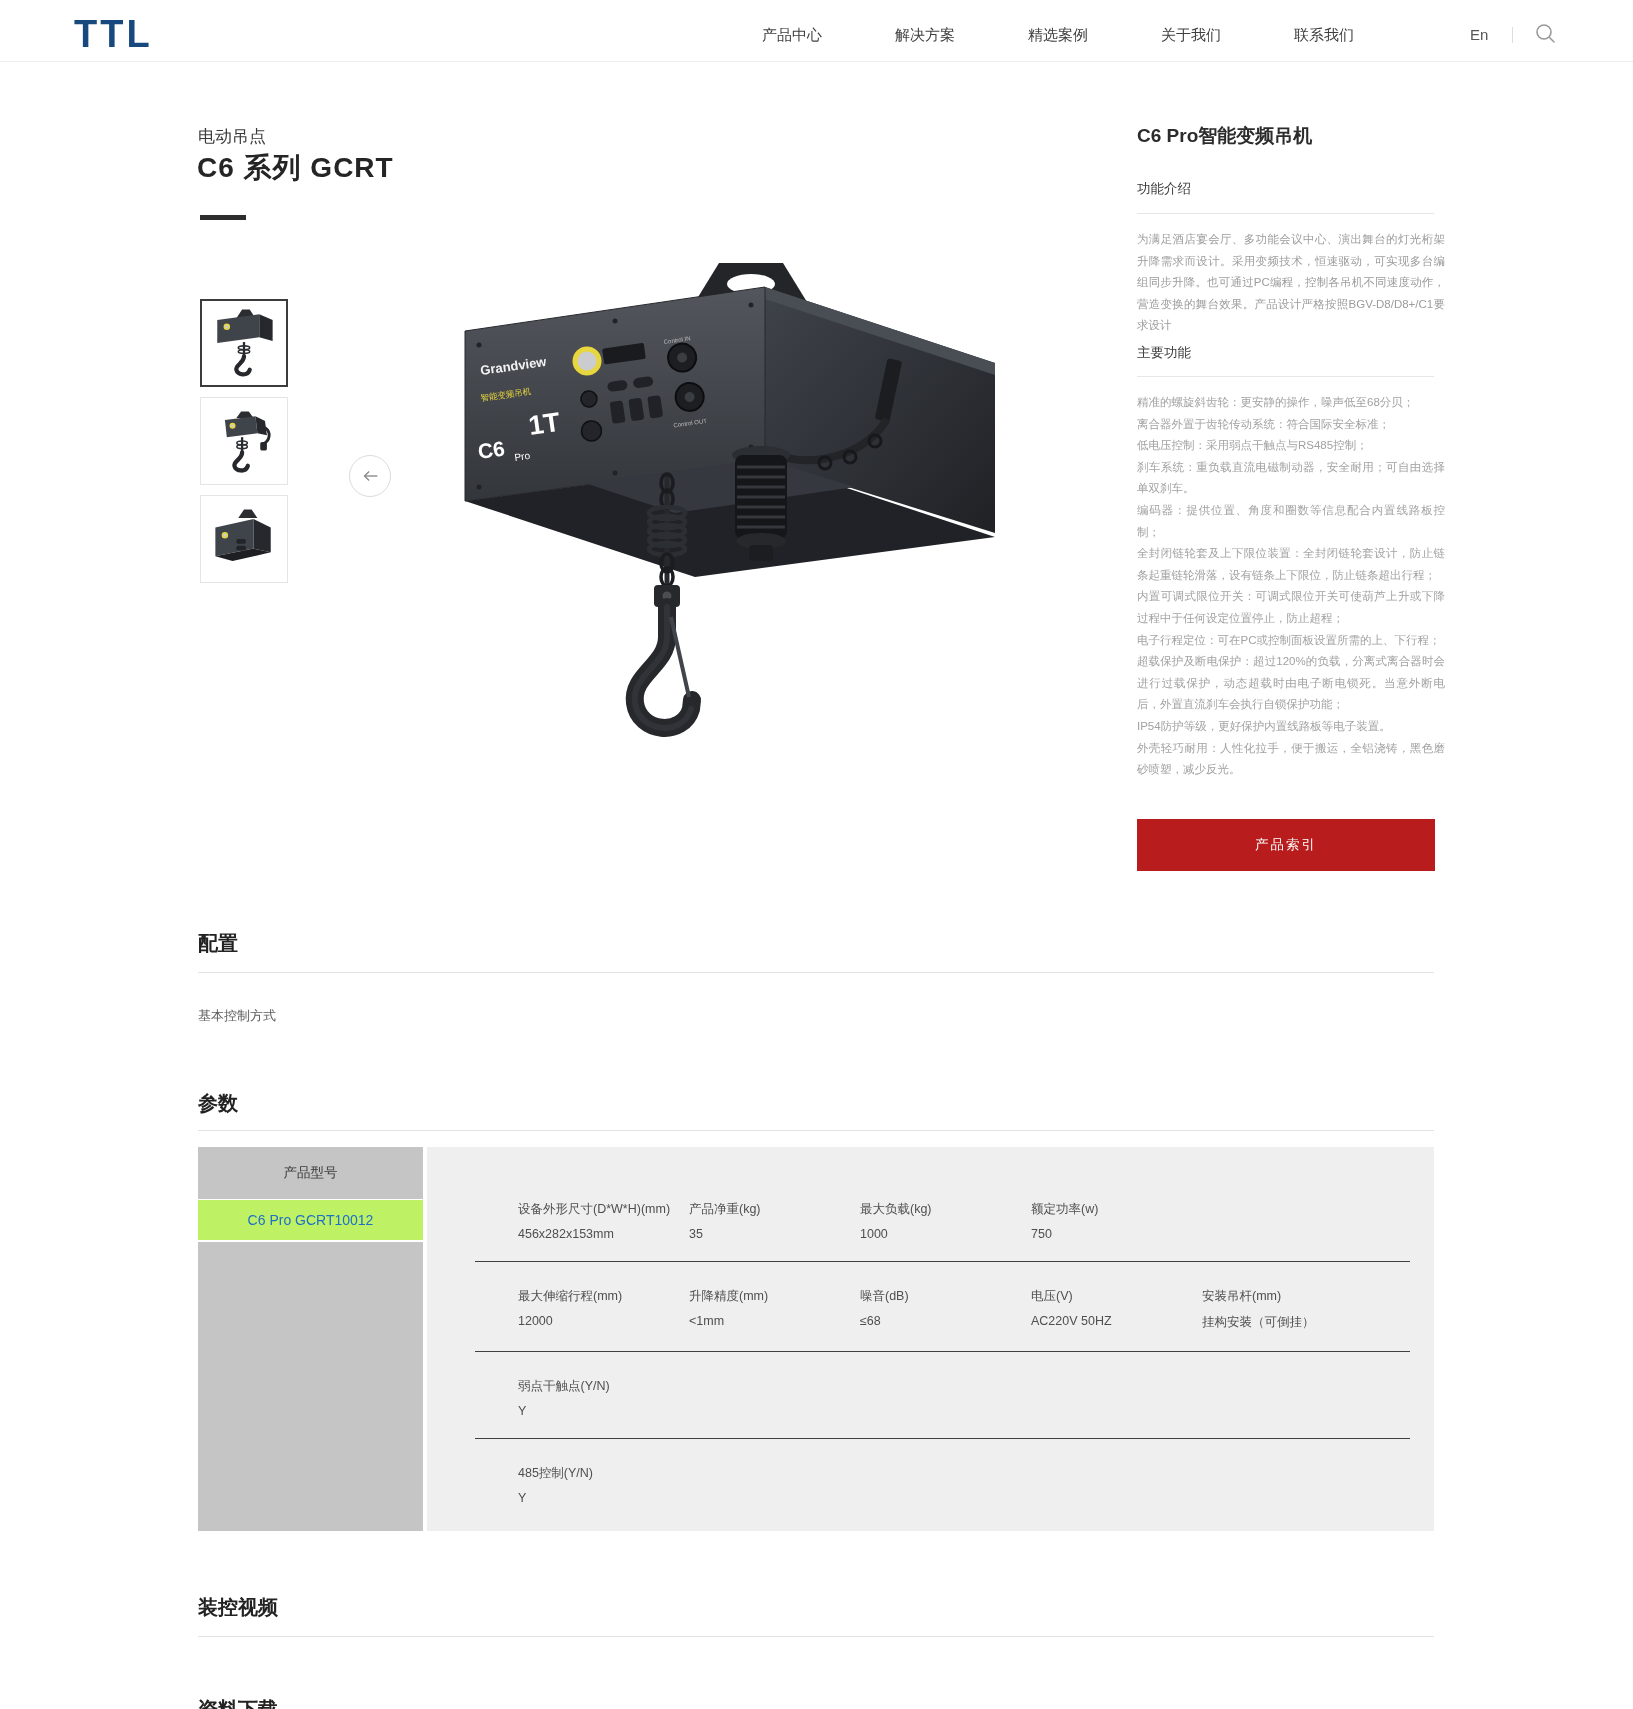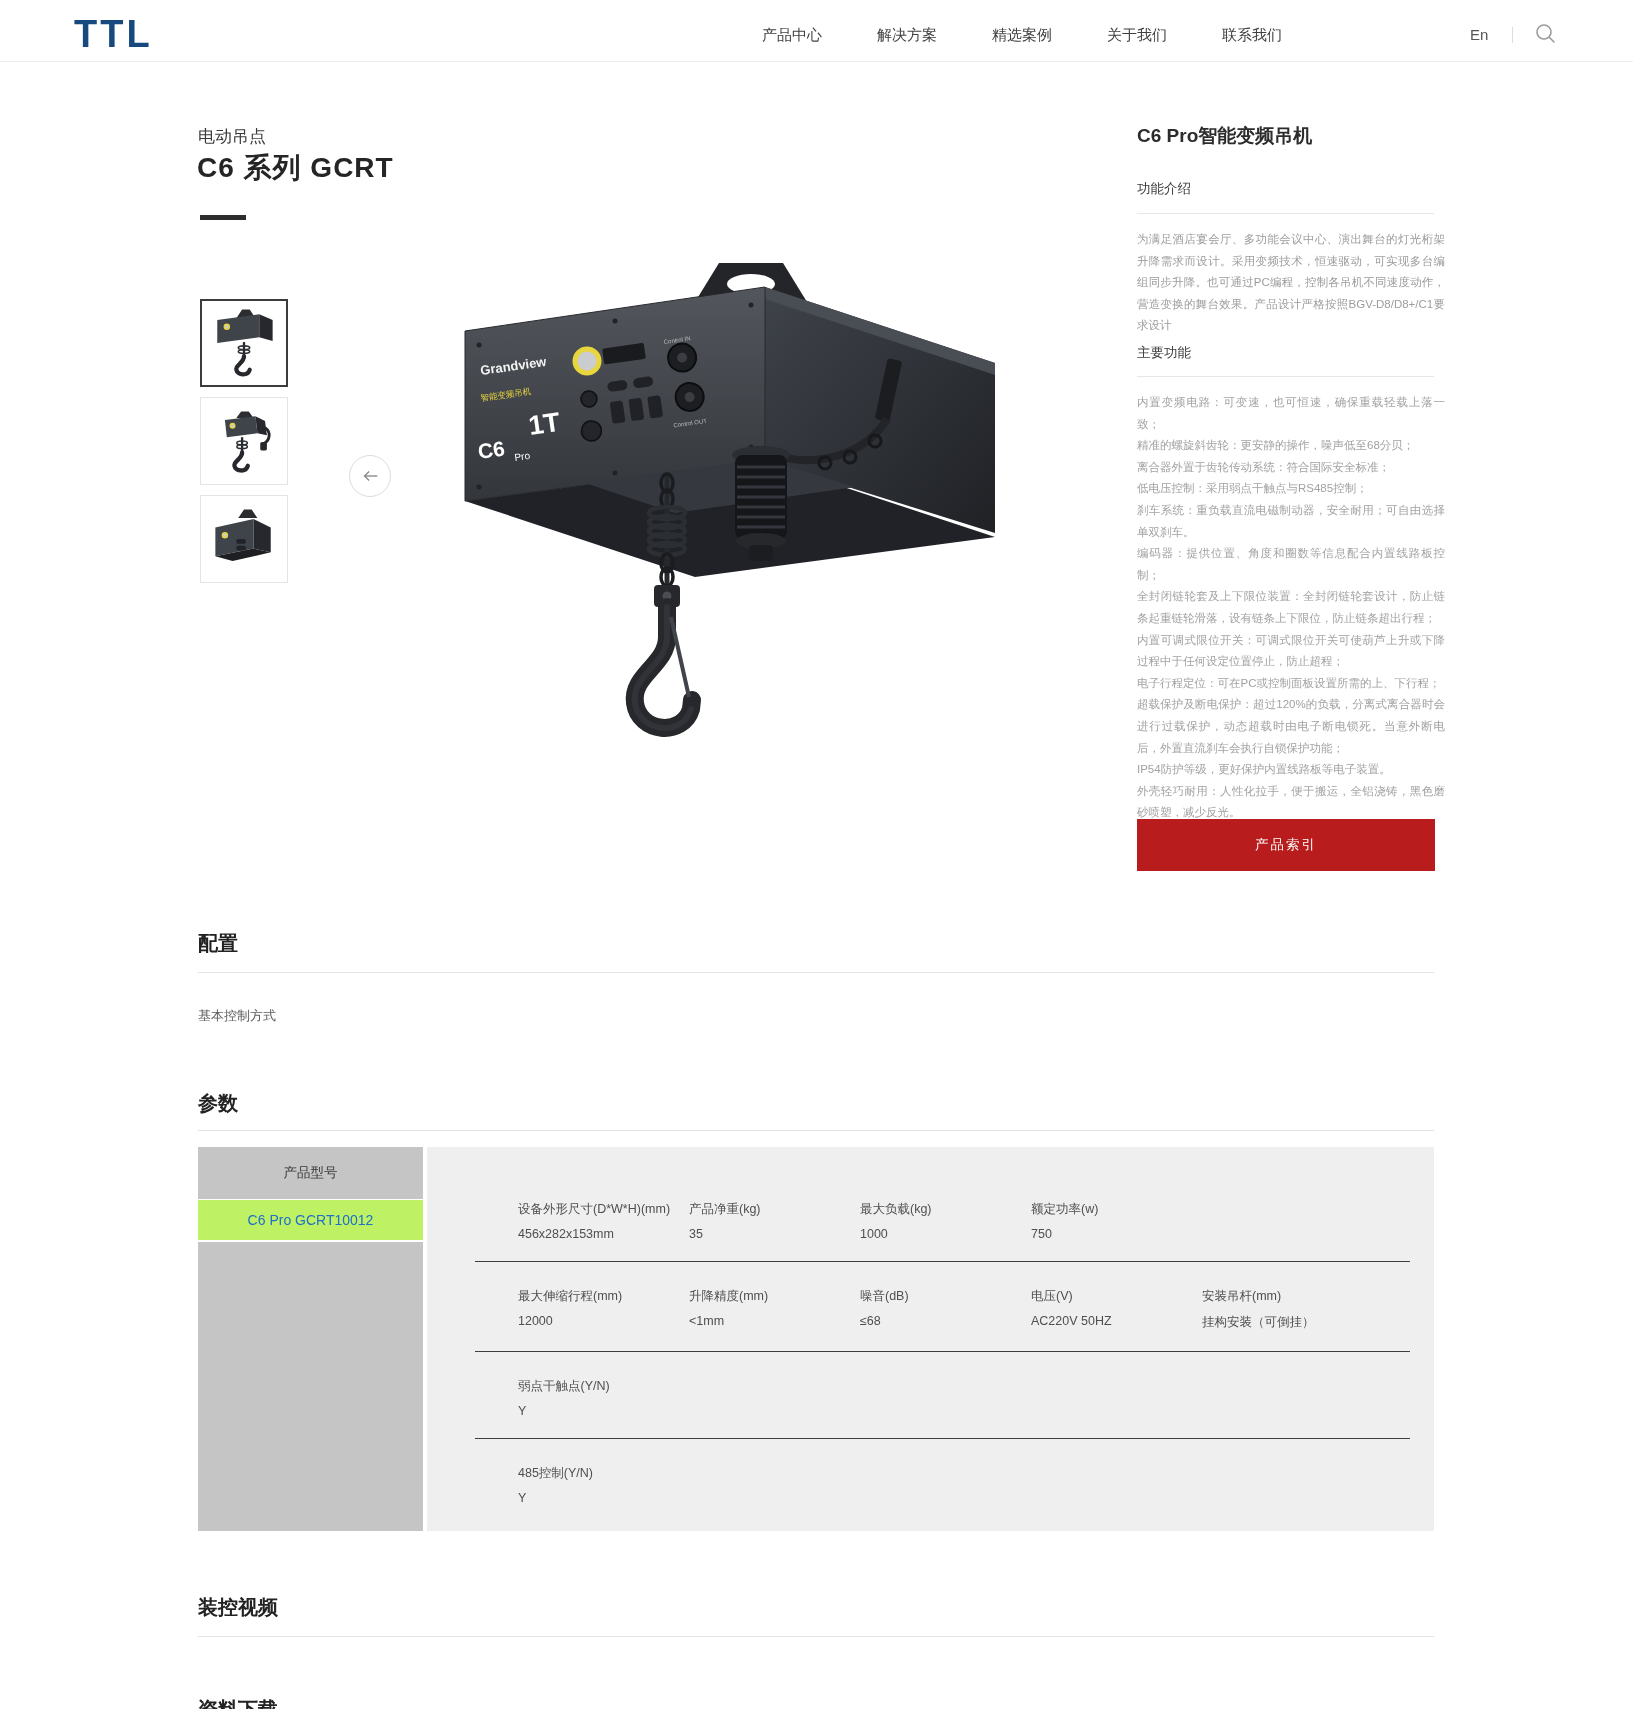--- a/index.html
+++ b/index.html
@@ -3,21 +3,21 @@
 <meta charset="utf-8">
 <style>
   *{margin:0;padding:0;box-sizing:border-box}
   html,body{background:#fff}
   .page{position:relative;width:1633px;height:1709px;margin:8px auto;background:#fff;overflow:hidden;
         font-family:"Liberation Sans","DejaVu Sans",sans-serif;color:#333}
 
   
   .hdr{position:absolute;left:0;top:0;width:1633px;height:54px;background:#fff;border-bottom:1px solid #ededed;z-index:5}
   .logo{position:absolute;left:74px;top:4px;font-size:38px;font-weight:bold;color:#17497f;letter-spacing:3px;line-height:44px}
-  .nav{position:absolute;left:762px;top:0;height:54px;display:flex;align-items:center;gap:55px}
+  .nav{position:absolute;left:762px;top:0;height:54px;display:flex;align-items:center;gap:73px}
   .nav-item{font-size:15px;color:#3f3f3f;cursor:pointer;white-space:nowrap}
   .lang{position:absolute;left:1470px;top:18px;font-size:15px;color:#555;cursor:pointer}
   .hdr-sep{position:absolute;left:1512px;top:19px;width:1px;height:16px;background:#ddd}
   .search-btn{position:absolute;left:1533px;top:14px;width:26px;height:26px;background:none;border:none;cursor:pointer}
 
   
   .cat{position:absolute;left:198px;top:117px;font-size:17px;color:#3a3a3a}
   .ttl{position:absolute;left:197px;top:141px;font-size:28px;font-weight:bold;color:#252525;letter-spacing:1px}
   .ttl-bar{position:absolute;left:200px;top:207px;width:46px;height:5px;background:#2d2d2d}
   .thumbs{position:absolute;left:200px;top:291px;width:90px;display:flex;flex-direction:column;gap:10px}
@@ -238,21 +238,20 @@
     </div>
 
     <aside>
       <h2 class="sb-title">C6 Pro智能变频吊机</h2>
       <div class="sb-h" style="top:172px">功能介绍</div>
       <div class="sb-div" style="top:205px"></div>
       <p class="sb-text sb-intro">为满足酒店宴会厅、多功能会议中心、演出舞台的灯光桁架升降需求而设计。采用变频技术，恒速驱动，可实现多台编组同步升降。也可通过PC编程，控制各吊机不同速度动作，营造变换的舞台效果。产品设计严格按照BGV-D8/D8+/C1要求设计</p>
       <div class="sb-h" style="top:336px">主要功能</div>
       <div class="sb-div" style="top:368px"></div>
       <div class="sb-text sb-feats">
-        <div>内置变频电路：可变速，也可恒速，确保重载轻载上落一致；</div>
         <div>精准的螺旋斜齿轮：更安静的操作，噪声低至68分贝；</div>
         <div>离合器外置于齿轮传动系统：符合国际安全标准；</div>
         <div>低电压控制：采用弱点干触点与RS485控制；</div>
         <div>刹车系统：重负载直流电磁制动器，安全耐用；可自由选择单双刹车。</div>
         <div>编码器：提供位置、角度和圈数等信息配合内置线路板控制；</div>
         <div>全封闭链轮套及上下限位装置：全封闭链轮套设计，防止链条起重链轮滑落，设有链条上下限位，防止链条超出行程；</div>
         <div>内置可调式限位开关：可调式限位开关可使葫芦上升或下降过程中于任何设定位置停止，防止超程；</div>
         <div>电子行程定位：可在PC或控制面板设置所需的上、下行程；</div>
         <div>超载保护及断电保护：超过120%的负载，分离式离合器时会进行过载保护，动态超载时由电子断电锁死。当意外断电后，外置直流刹车会执行自锁保护功能；</div>
         <div>IP54防护等级，更好保护内置线路板等电子装置。</div>

